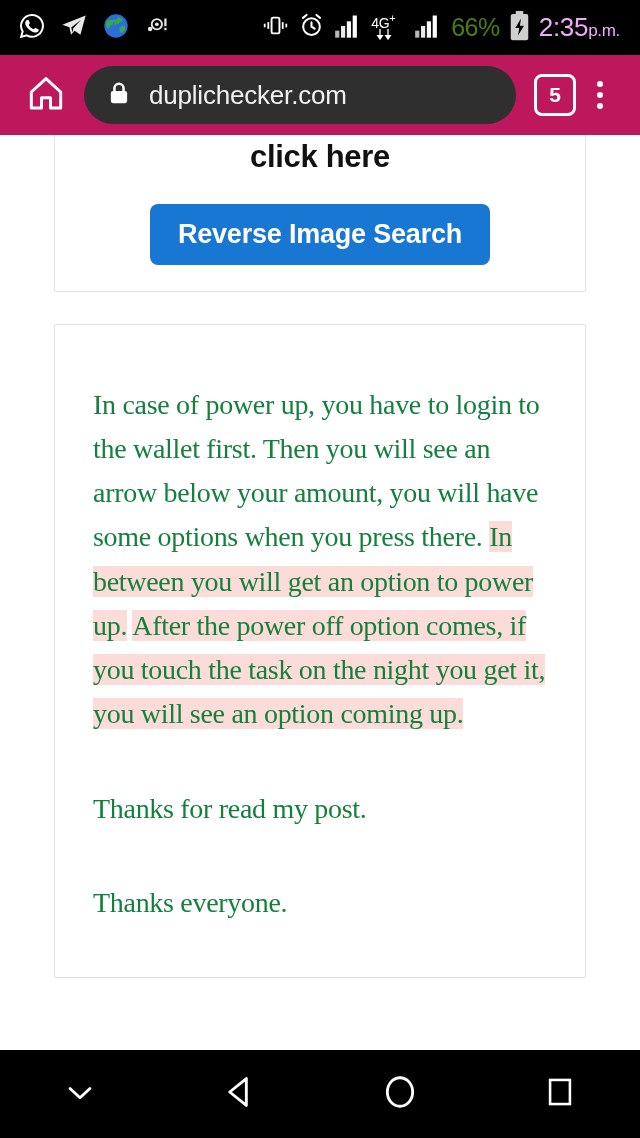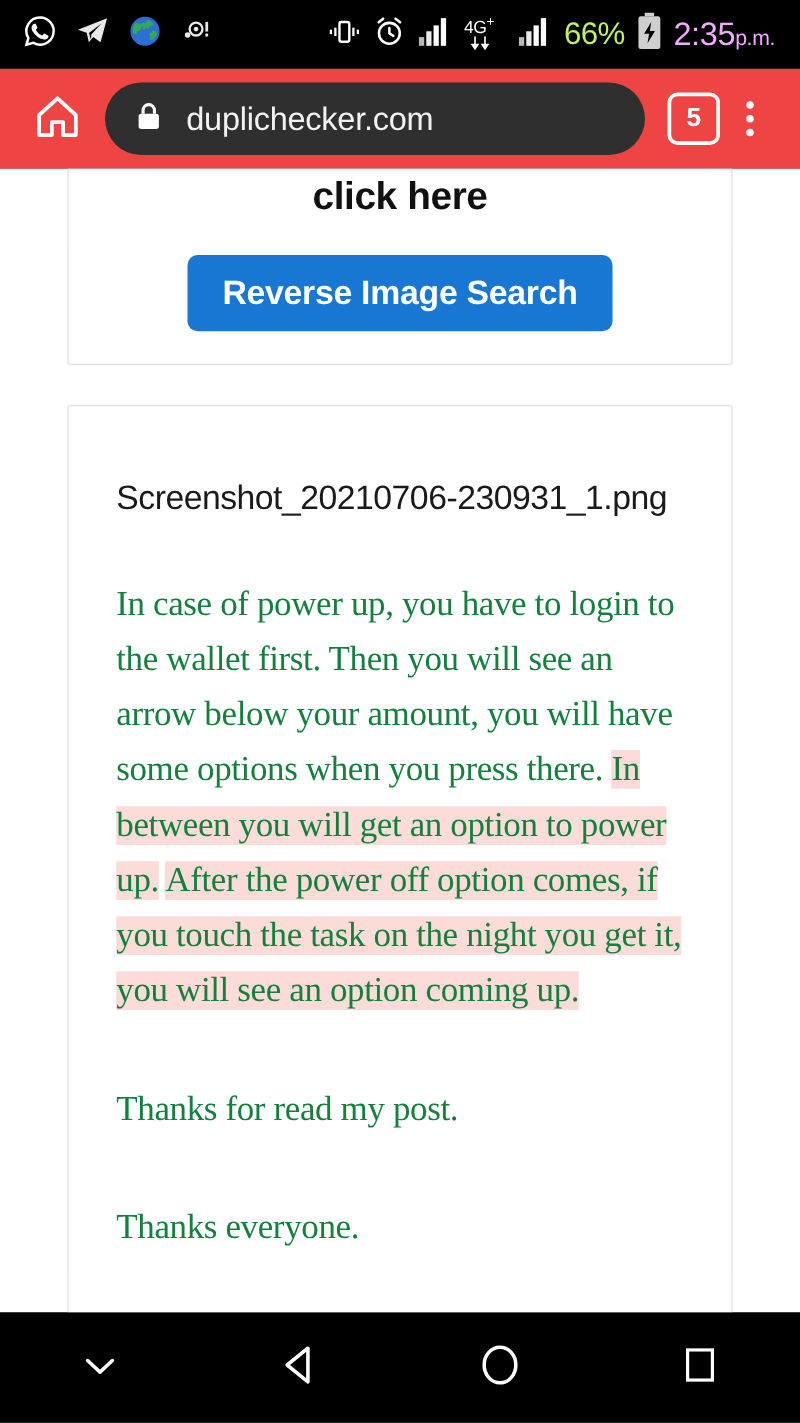--- a/index.html
+++ b/index.html
@@ -14,31 +14,31 @@
   
   .status-bar {
     position:absolute; top:0; left:0; width:640px; height:55px;
     background:#000; display:flex; align-items:center;
     padding:0 20px 0 18px; color:#fff;
   }
   .status-left { display:flex; align-items:center; gap:14px; }
   .status-right { margin-left:auto; display:flex; align-items:center; gap:9px; }
   .sicon { display:block; }
 
-  .battery-pct { font-size:25px; letter-spacing:-0.5px; color:#bef264; }
+  .battery-pct { font-size:25px; letter-spacing:-0.5px; color:#4d7c0f; }
   .clock { font-size:26px; color:#f0abfc; letter-spacing:-0.3px; }
   .clock .ampm { font-size:17px; }
 
   .net-label { position:relative; width:34px; height:26px; }
   .net-label .g4 { font-size:14px; position:absolute; top:-3px; left:0; letter-spacing:-0.3px; }
 
   
   .toolbar {
     position:absolute; top:55px; left:0; width:640px; height:80px;
-    background:#ef4444; display:flex; align-items:center; padding:0 16px;
+    background:#be185d; display:flex; align-items:center; padding:0 16px;
   }
   .home-btn { width:60px; display:flex; justify-content:center; align-items:center; }
   .omnibox {
     flex:1; height:58px; background:#2f2f2f; border-radius:29px;
     display:flex; align-items:center; padding:0 22px; margin:0 6px 0 8px;
     min-width:0;
   }
   .omnibox .url {
     color:#f1f1f1; font-size:26px; margin-left:17px;
     white-space:nowrap; overflow:hidden; text-overflow:ellipsis; letter-spacing:-0.2px;
@@ -220,21 +220,20 @@
   <div class="page">
 
     <div class="card card-top">
       <div class="promo-heading">To check plagiarism in photos click here</div>
       <div class="promo-btn-wrap">
         <button class="promo-btn">Reverse Image Search</button>
       </div>
     </div>
 
     <div class="card card-doc">
-      <div class="doc-filename">Screenshot_20210706-230931_1.png</div>
       <div class="doc-body" id="doc-body">
           <div class="doc-para"><span>In case of power up, you have to login to the wallet first. Then you will see an arrow below your amount, you will have some options when you press there. </span><span class="hl" style="background: rgb(251, 220, 216);">In between you will get an option to power up.</span><span> </span><span class="hl" style="background: rgb(251, 220, 216);">After the power off option comes, if you touch the task on the night you get it, you will see an option coming up.</span></div>
           <div class="doc-para"><span>Thanks for read my post.</span></div>
           <div class="doc-para"><span>Thanks everyone.</span></div>
         </div>
     </div>
 
   </div>
 
   <div class="navbar">

